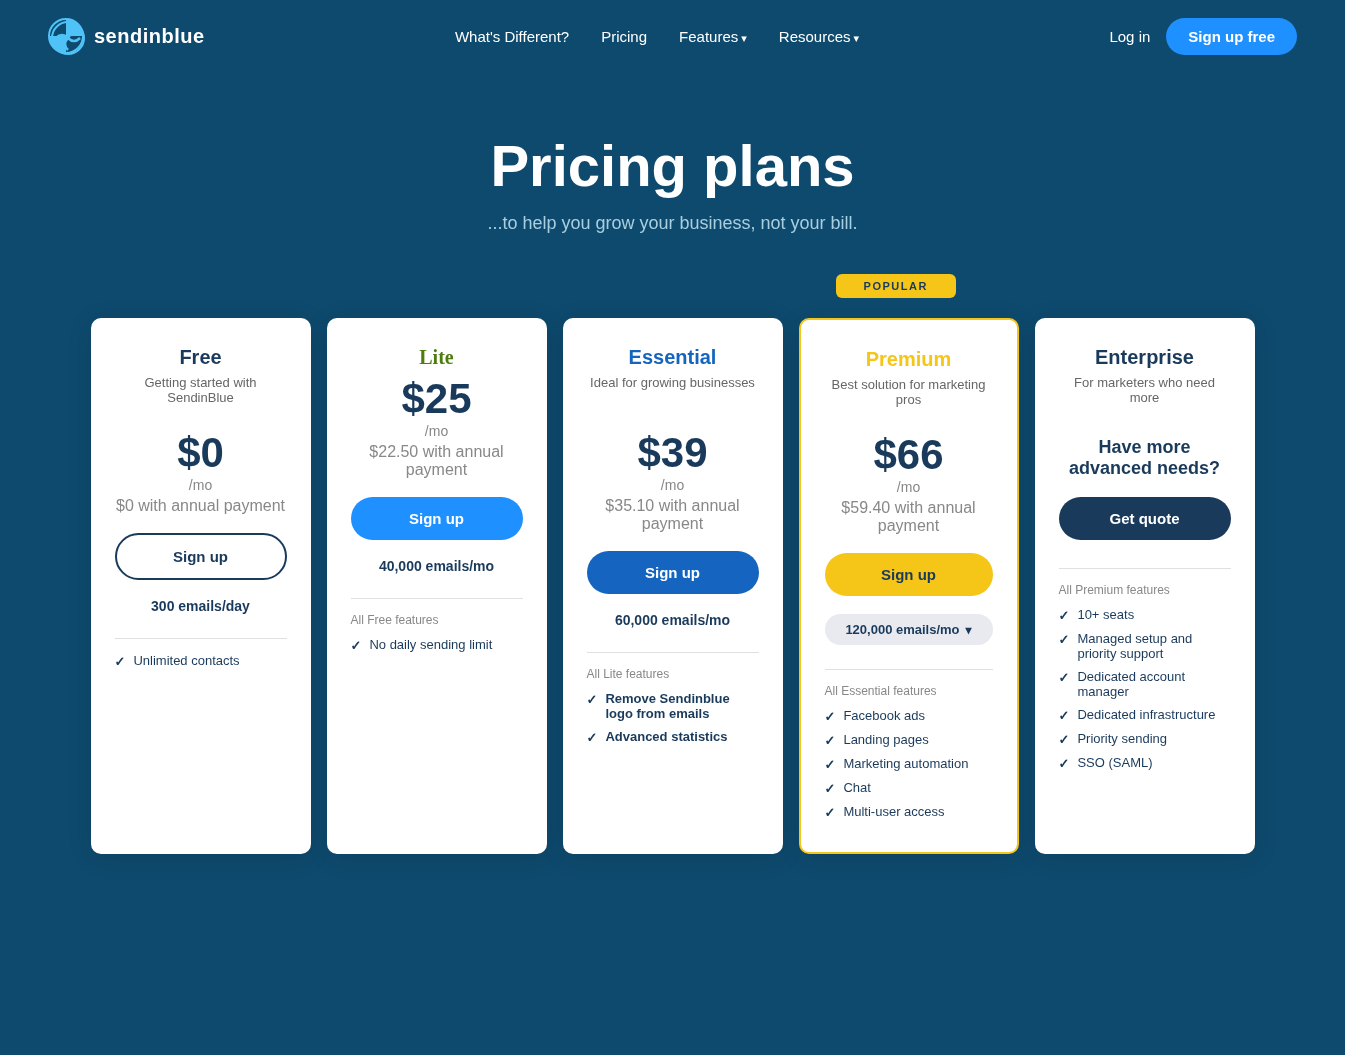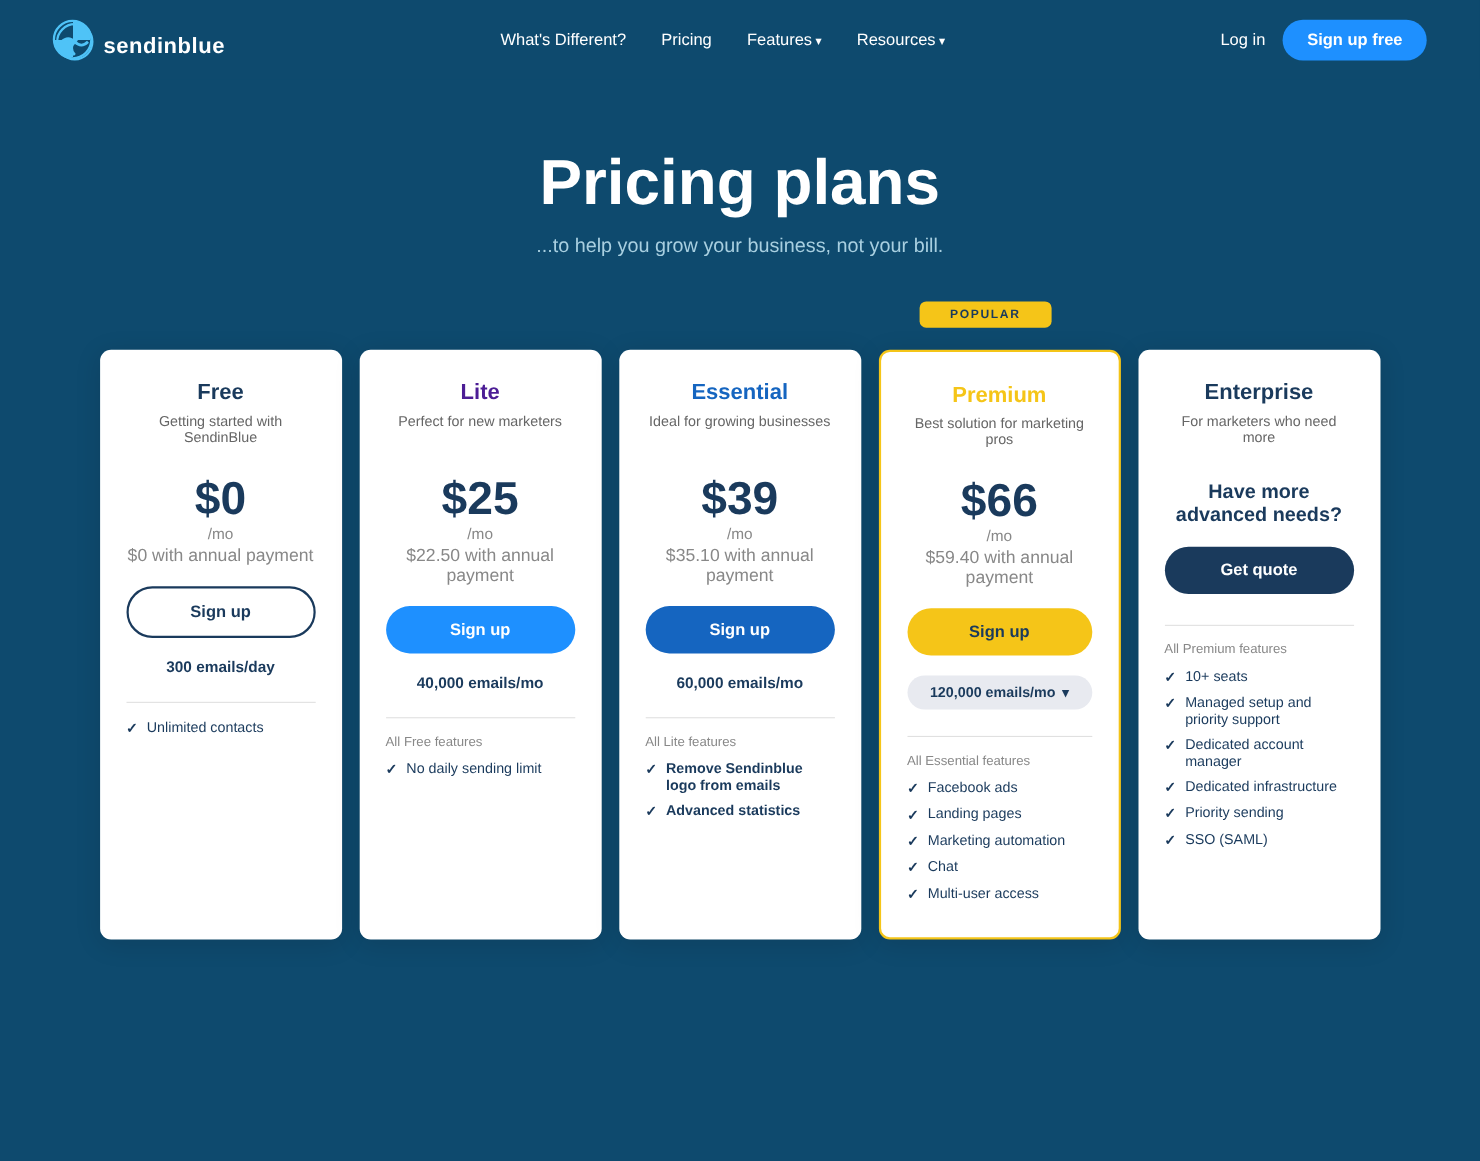--- a/index.html
+++ b/index.html
@@ -3,21 +3,21 @@
   <meta charset="utf-8">
   <style>
     * { margin: 0; padding: 0; box-sizing: border-box; }
     body { font-family: 'Segoe UI', Arial, sans-serif; background: #0e4a6e; min-height: 1055px; }
 
     
     nav {
       display: flex; align-items: center; justify-content: space-between;
       padding: 0 48px; height: 72px; background: #0e4a6e;
     }
-    .nav-logo { display: flex; align-items: flex-end; gap: 10px; }
+    .nav-logo { display: flex; align-items: center; gap: 10px; }
     .nav-logo-icon {
       width: 36px; height: 36px; border-radius: 50%;
       background: conic-gradient(#4fc3f7 0deg 90deg, transparent 90deg 180deg, #4fc3f7 180deg 270deg, transparent 270deg 360deg);
       border: 2px solid #4fc3f7;
     }
     .nav-logo-text { color: #fff; font-size: 20px; font-weight: 600; letter-spacing: 0.5px; }
     .nav-links { display: flex; align-items: center; gap: 32px; }
     .nav-link { color: #fff; text-decoration: none; font-size: 15px; cursor: pointer; }
     .nav-link.has-arrow::after { content: ' ▾'; font-size: 11px; }
     .nav-actions { display: flex; align-items: center; gap: 16px; }
@@ -43,21 +43,21 @@
 
     
     .card {
       background: #fff; border-radius: 10px; padding: 28px 24px 32px;
       flex: 1; min-width: 0; max-width: 220px; display: flex; flex-direction: column;
       box-shadow: 0 4px 24px rgba(0,0,0,0.12);
     }
     .card.premium { border: 2px solid #f5c518; }
 
     .card-title { font-size: 20px; font-weight: 800; color: #1a3a5c; text-align: center; margin-bottom: 6px; }
-    .card-title.blue { color: #4c1d95; }
+    .card-title.blue { color: #4d7c0f; font-family: Liberation Serif, serif; }
     .card-title.blue2 { color: #1565c0; }
     .card-title.yellow { color: #f5c518; }
     .card-title.dark { color: #1a3a5c; }
 
     .card-desc { font-size: 13px; color: #666; text-align: center; margin-bottom: 18px; min-height: 36px; }
 
     .price-row { text-align: center; margin-bottom: 4px; }
     .price-amount { font-size: 42px; font-weight: 800; color: #1a3a5c; }
     .price-mo { font-size: 14px; color: #888; }
 
@@ -161,21 +161,20 @@
         <ul class="feature-list">
           <li>
             <span class="check">✓</span>
             <span>Unlimited contacts</span>
           </li>
         </ul>
       </div>
 
       <div class="card">
         <div class="card-title blue">Lite</div>
-        <div class="card-desc">Perfect for new marketers</div>
         <div class="price-row">
           <span class="price-amount">$25</span>
           <div class="price-mo">/mo</div>
         </div>
         <div class="annual-note">$22.50 with annual payment</div>
         <button class="signup-btn btn-blue">Sign up</button>
         <div class="email-volume">40,000 emails/mo</div>
         <hr class="divider">
         <div class="feature-section-label">All Free features</div>
         <ul class="feature-list">

